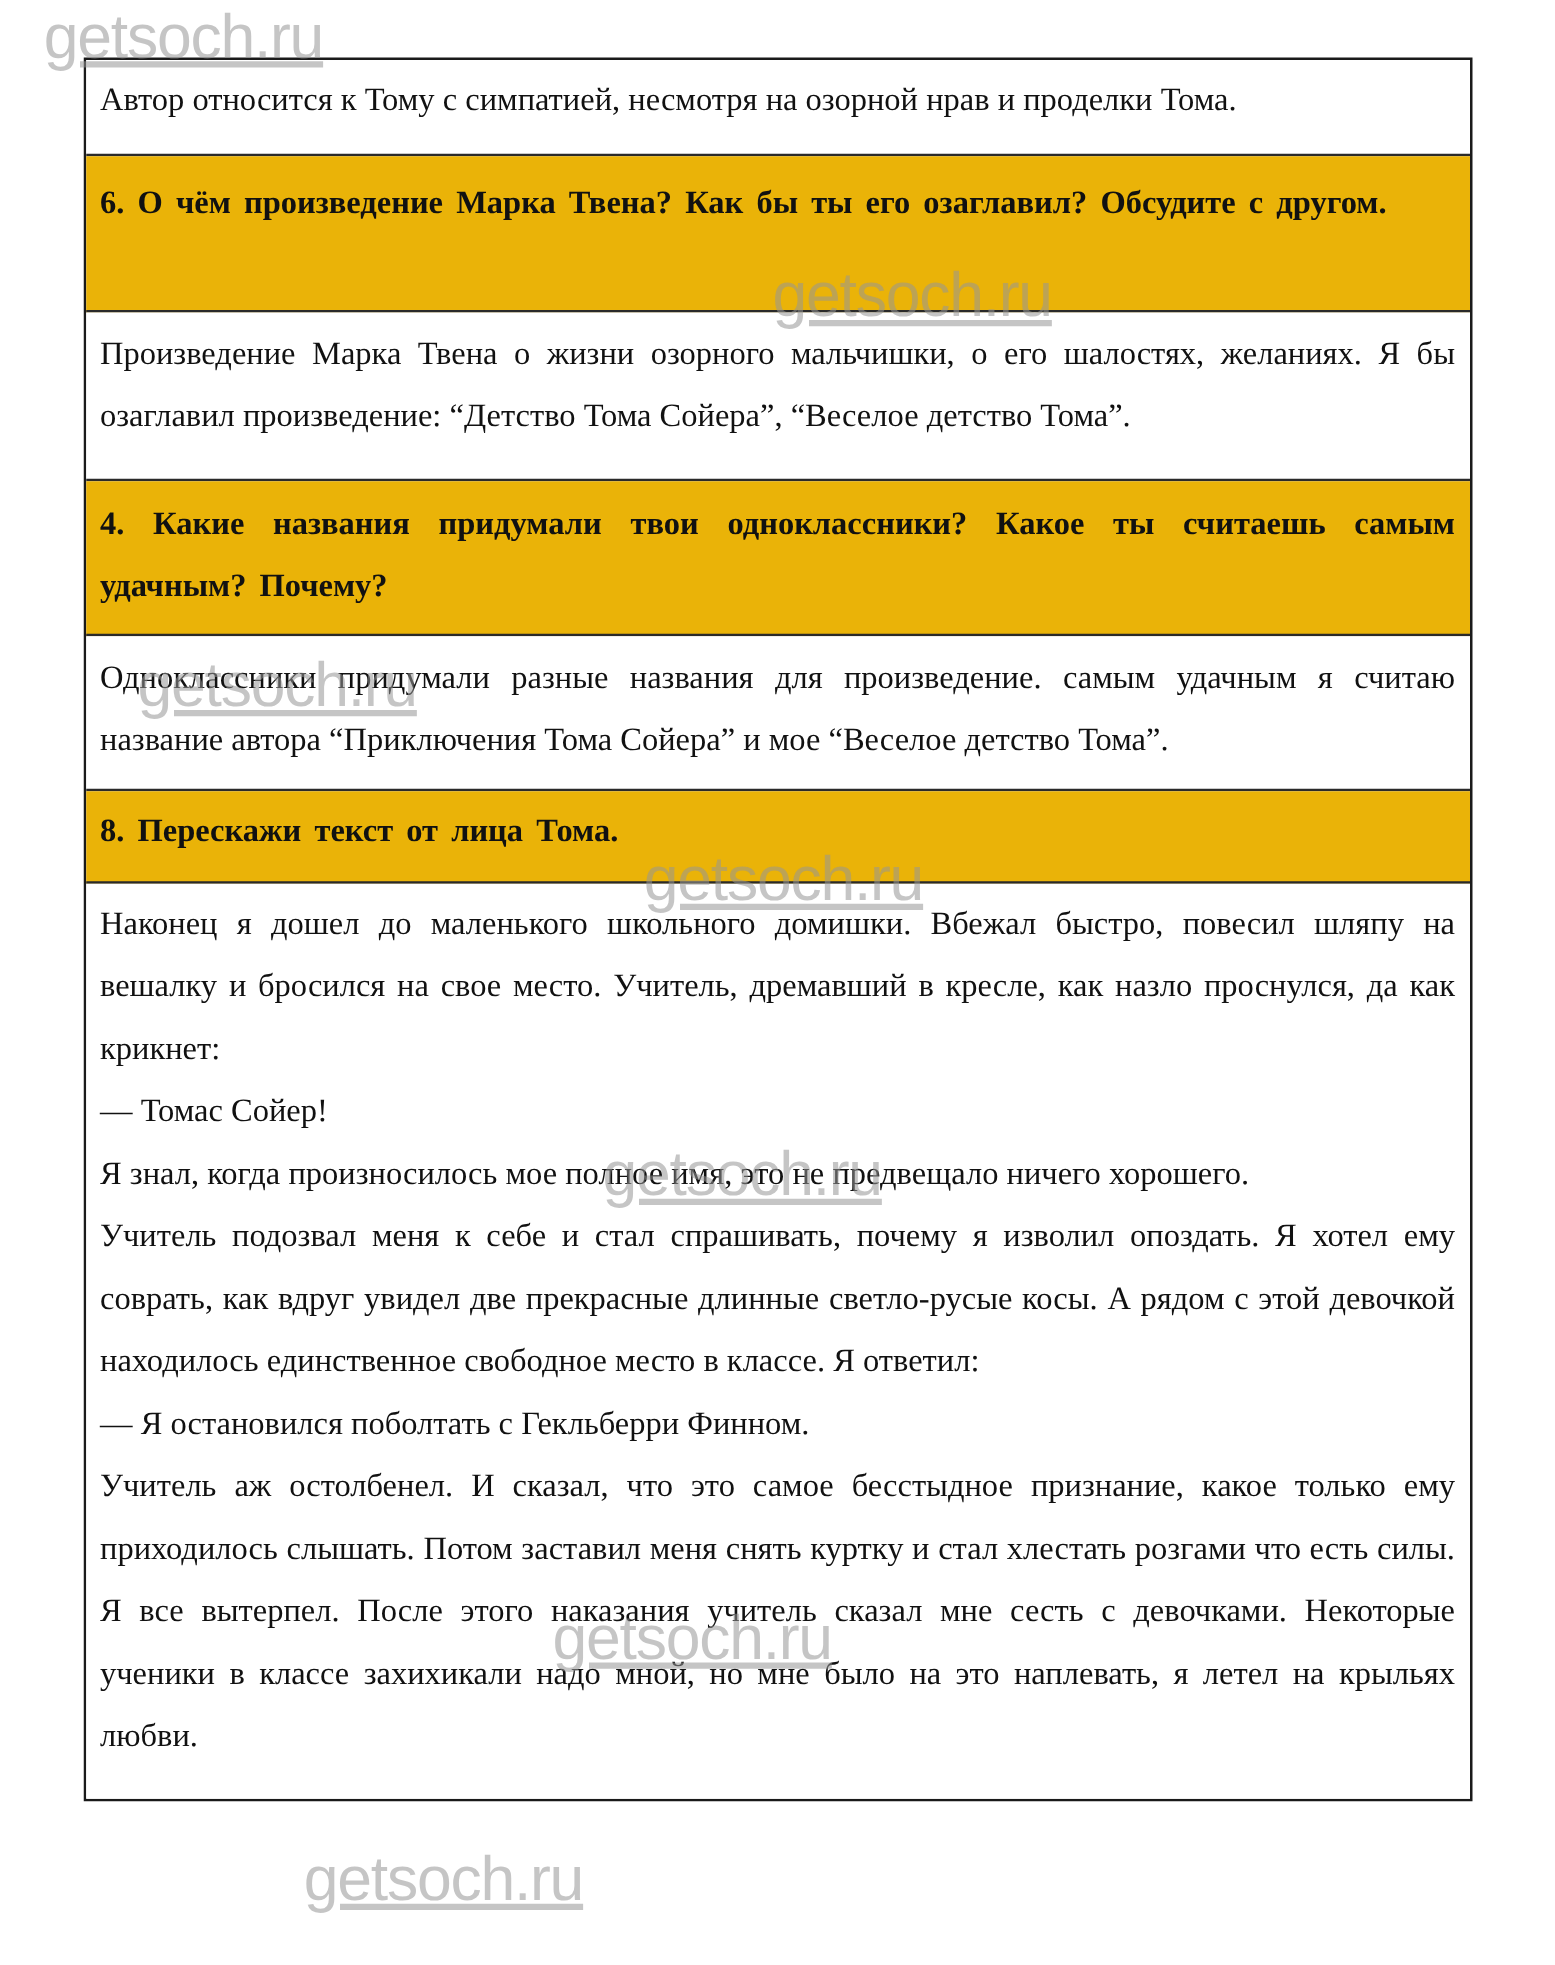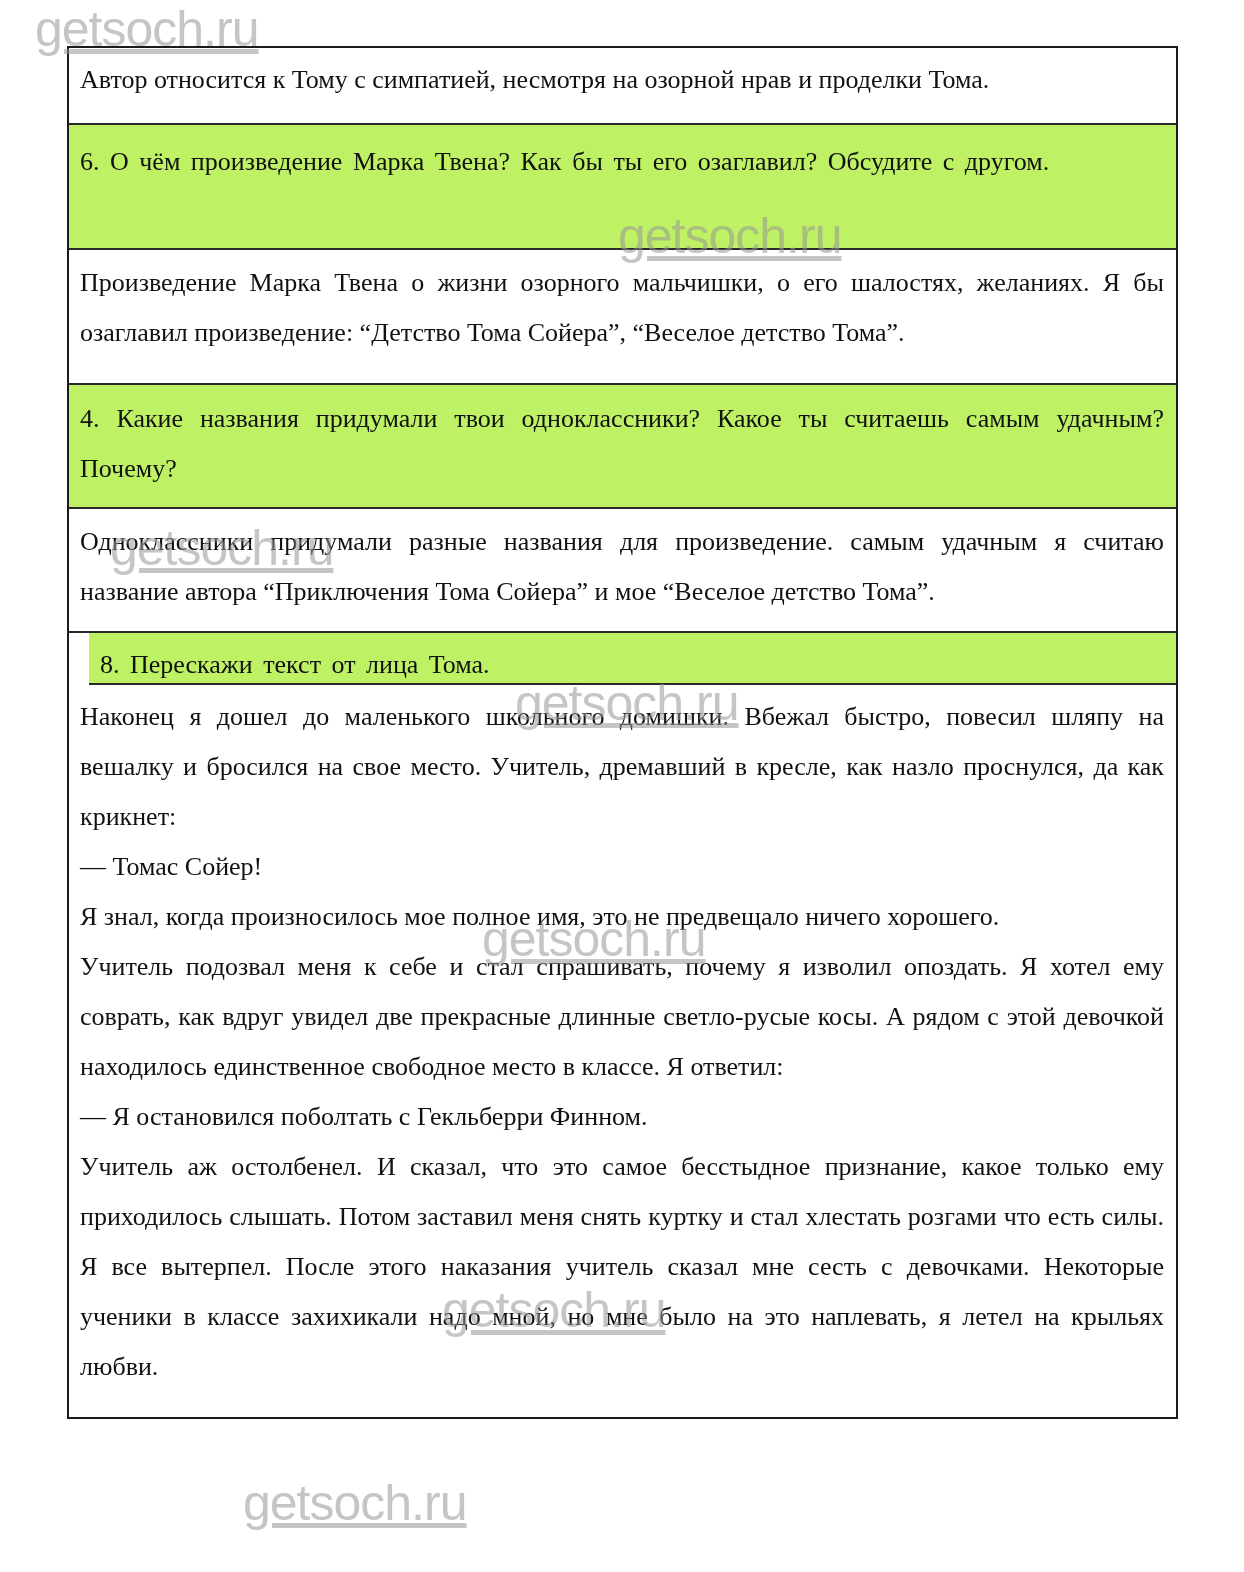--- a/index.html
+++ b/index.html
@@ -29,37 +29,37 @@
       padding: 0 12px 0 11px;
       border-bottom: 2px solid #2a2a2a;
       font-size: 26px;
       line-height: 50px;
       text-align: justify;
     }
     .row:last-child {
       border-bottom: none;
     }
     .row.question {
-      background: #bef264;
-      font-weight: normal;
+      background: #eab308;
+      font-weight: bold;
       font-size: 26px;
       word-spacing: 4px;
     }
     .row.answer {
       background: #ffffff;
     }
     .row p {
       margin: 0;
     }
     .r0 { height: 77px; padding-top: 7px; }
     .r1 { height: 125px; padding-top: 12px; }
     .r2 { height: 135px; padding-top: 8px; }
     .r3 { height: 124px; padding-top: 9px; }
     .r4 { height: 124px; padding-top: 8px; }
-    .r5 { height: 52px; padding-top: 7px; margin-left: 20px; }
+    .r5 { height: 74px; padding-top: 7px; }
     .r6 { padding-top: 7px; padding-bottom: 25px; }
     .row p.last-line-left {
       text-align-last: left;
     }
     .watermark {
       position: absolute;
       font-family: "Liberation Sans", "DejaVu Sans", sans-serif;
       font-size: 50px;
       color: rgba(150, 150, 150, 0.55);
       letter-spacing: -1px;

